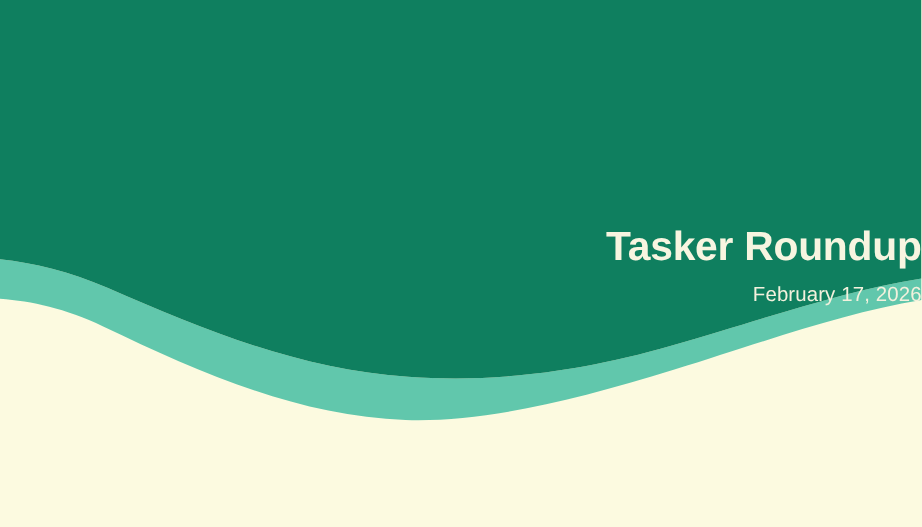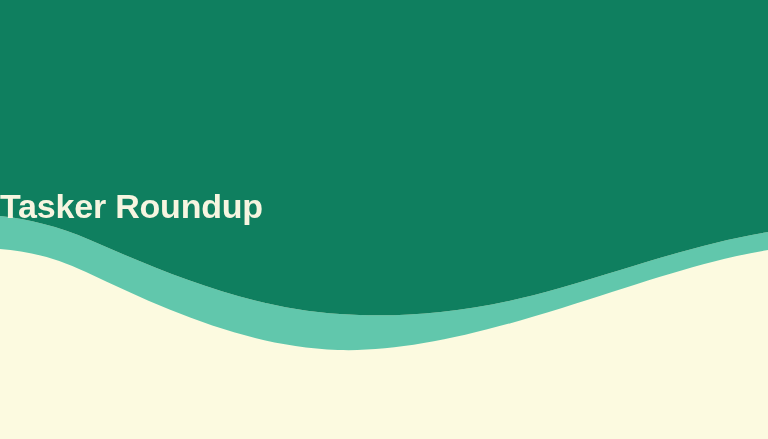--- a/index.html
+++ b/index.html
@@ -35,21 +35,21 @@
 
   
   #title-block {
     position: absolute;
     left: 0;
     top: 0;
     width: 768px;
     height: 439px;
     display: flex;
     flex-direction: column;
-    align-items: flex-start;
+    align-items: flex-end;
     justify-content: flex-start;
     padding-top: 186px;
     pointer-events: none;
   }
 
   #slide-title {
     font-size: 34px;
     font-weight: 700;
     letter-spacing: -0.2px;
     color: #F7F5E0;
@@ -75,15 +75,16 @@
 <div id="slide">
 
   <svg id="wave-canvas" viewBox="0 0 768 439" preserveAspectRatio="none" aria-hidden="true">
     <rect x="0" y="0" width="768" height="439" fill="#FCFAE0"></rect>
     <path id="teal-wave" fill="#61C7AC" d="M0,216 C28,219 58,226 90,240 C170,275 250,308 340,314 C400,318 470,314 560,288 C640,265 700,243 768,232 L768,250 C702,261 642,283 562,308 C472,336 400,352 338,350 C248,347 166,310 86,272 C54,257 27,251 0,249 Z"></path>
     <path id="dark-wave" fill="#0F7F5F" d="M0,0 L768,0 L768,232 C700,243 640,265 560,288 C470,314 400,318 340,314 C250,308 170,275 90,240 C58,226 28,219 0,216 Z"></path>
   </svg>
 
   <div id="title-block">
     <h1 id="slide-title">Tasker Roundup</h1>
+    <div id="slide-subtitle">February 17, 2026</div>
   </div>
 
 </div>
 
 </body></html>

